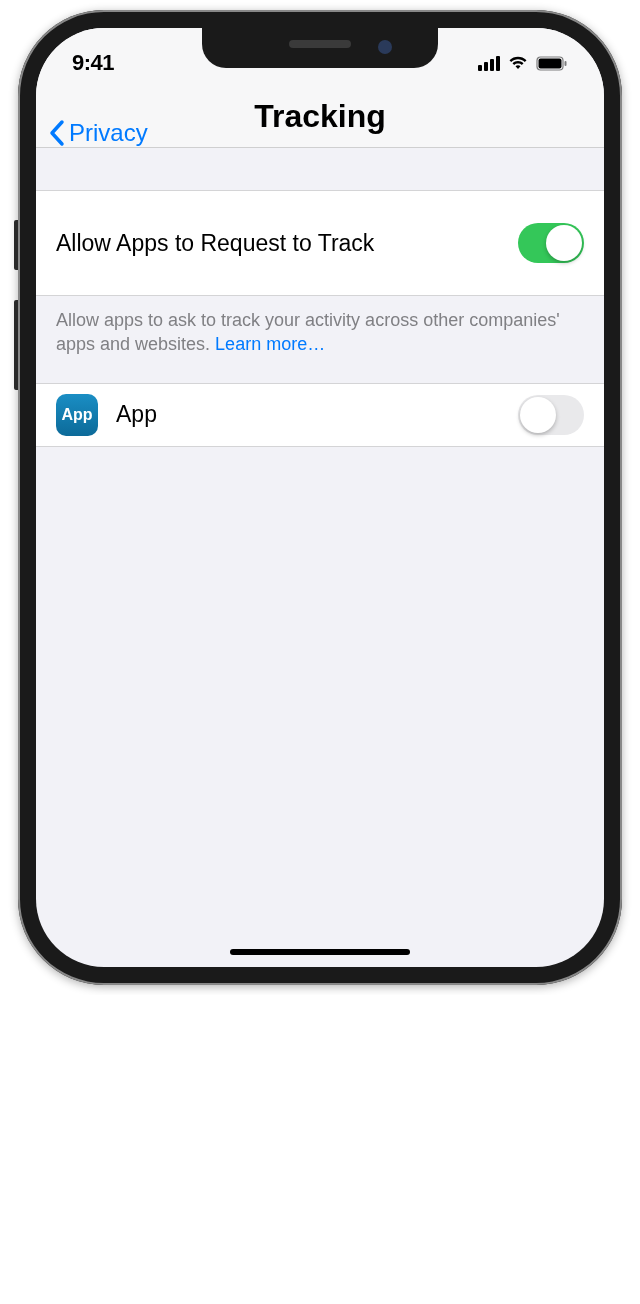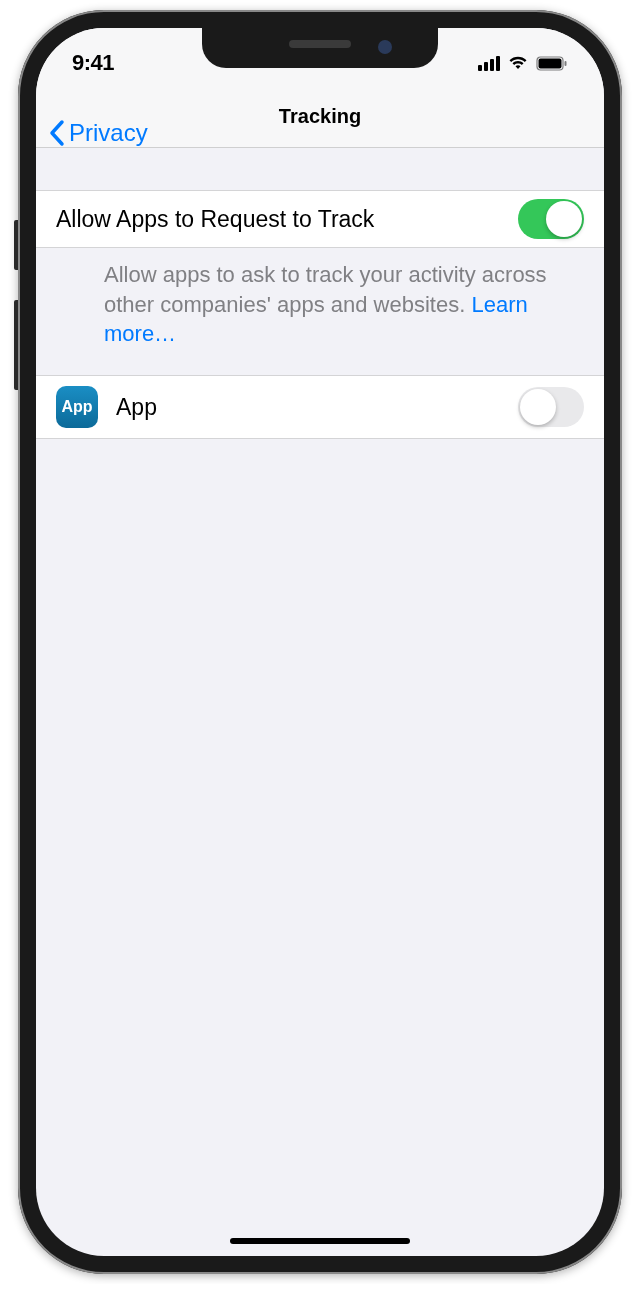--- a/index.html
+++ b/index.html
@@ -6,21 +6,21 @@
     body {
       background: #fff;
       font-family: -apple-system, BlinkMacSystemFont, "Helvetica Neue", Arial, sans-serif;
       display: flex;
       justify-content: center;
       align-items: flex-start;
       padding: 10px 0;
     }
     .phone-frame {
       width: 604px;
-      height: 1264px;
+      height: 975px;
       background: #1a1a1a;
       border-radius: 86px;
       padding: 18px;
       position: relative;
       box-shadow: inset 0 0 0 2px #888, 0 2px 10px rgba(0,0,0,0.3);
     }
     .phone-frame::before {
       content: "";
       position: absolute;
       left: -4px;
@@ -123,32 +123,32 @@
       font-size: 24px;
       gap: 4px;
       cursor: pointer;
       margin-top: 32px;
     }
     .chevron-left svg { display: block; }
     .nav-title {
       position: absolute;
       left: 50%;
       transform: translateX(-50%);
-      font-size: 20px;
+      font-size: 32px;
       font-weight: 600;
       color: #000;
     }
     .content {
       padding-top: 42px;
     }
     .settings-row {
       background: #fff;
       border-top: 1px solid #d4d4d6;
       border-bottom: 1px solid #d4d4d6;
-      padding: 8px 20px;
+      padding: 32px 20px;
       display: flex;
       align-items: center;
       justify-content: space-between;
     }
     .row-label {
       font-size: 23px;
       color: #000;
     }
     .toggle {
       width: 66px;
@@ -167,24 +167,23 @@
       background: #fff;
       border-radius: 50%;
       top: 2px;
       box-shadow: 0 2px 4px rgba(0,0,0,0.25);
       transition: left 0.2s;
     }
     .toggle-on .toggle-knob { left: 28px; }
     .toggle-off .toggle-knob { left: 2px; }
     .footer-text {
       padding: 12px 20px 26px 20px;
-      font-size: 22px;
+      font-size: 18px;
       color: #808084;
       line-height: 1.35;
-      margin-left: 48px;
     }
     .learn-more-link {
       color: #007aff;
       cursor: pointer;
     }
     .app-row {
       background: #fff;
       border-top: 1px solid #d4d4d6;
       border-bottom: 1px solid #d4d4d6;
       padding: 10px 20px;

